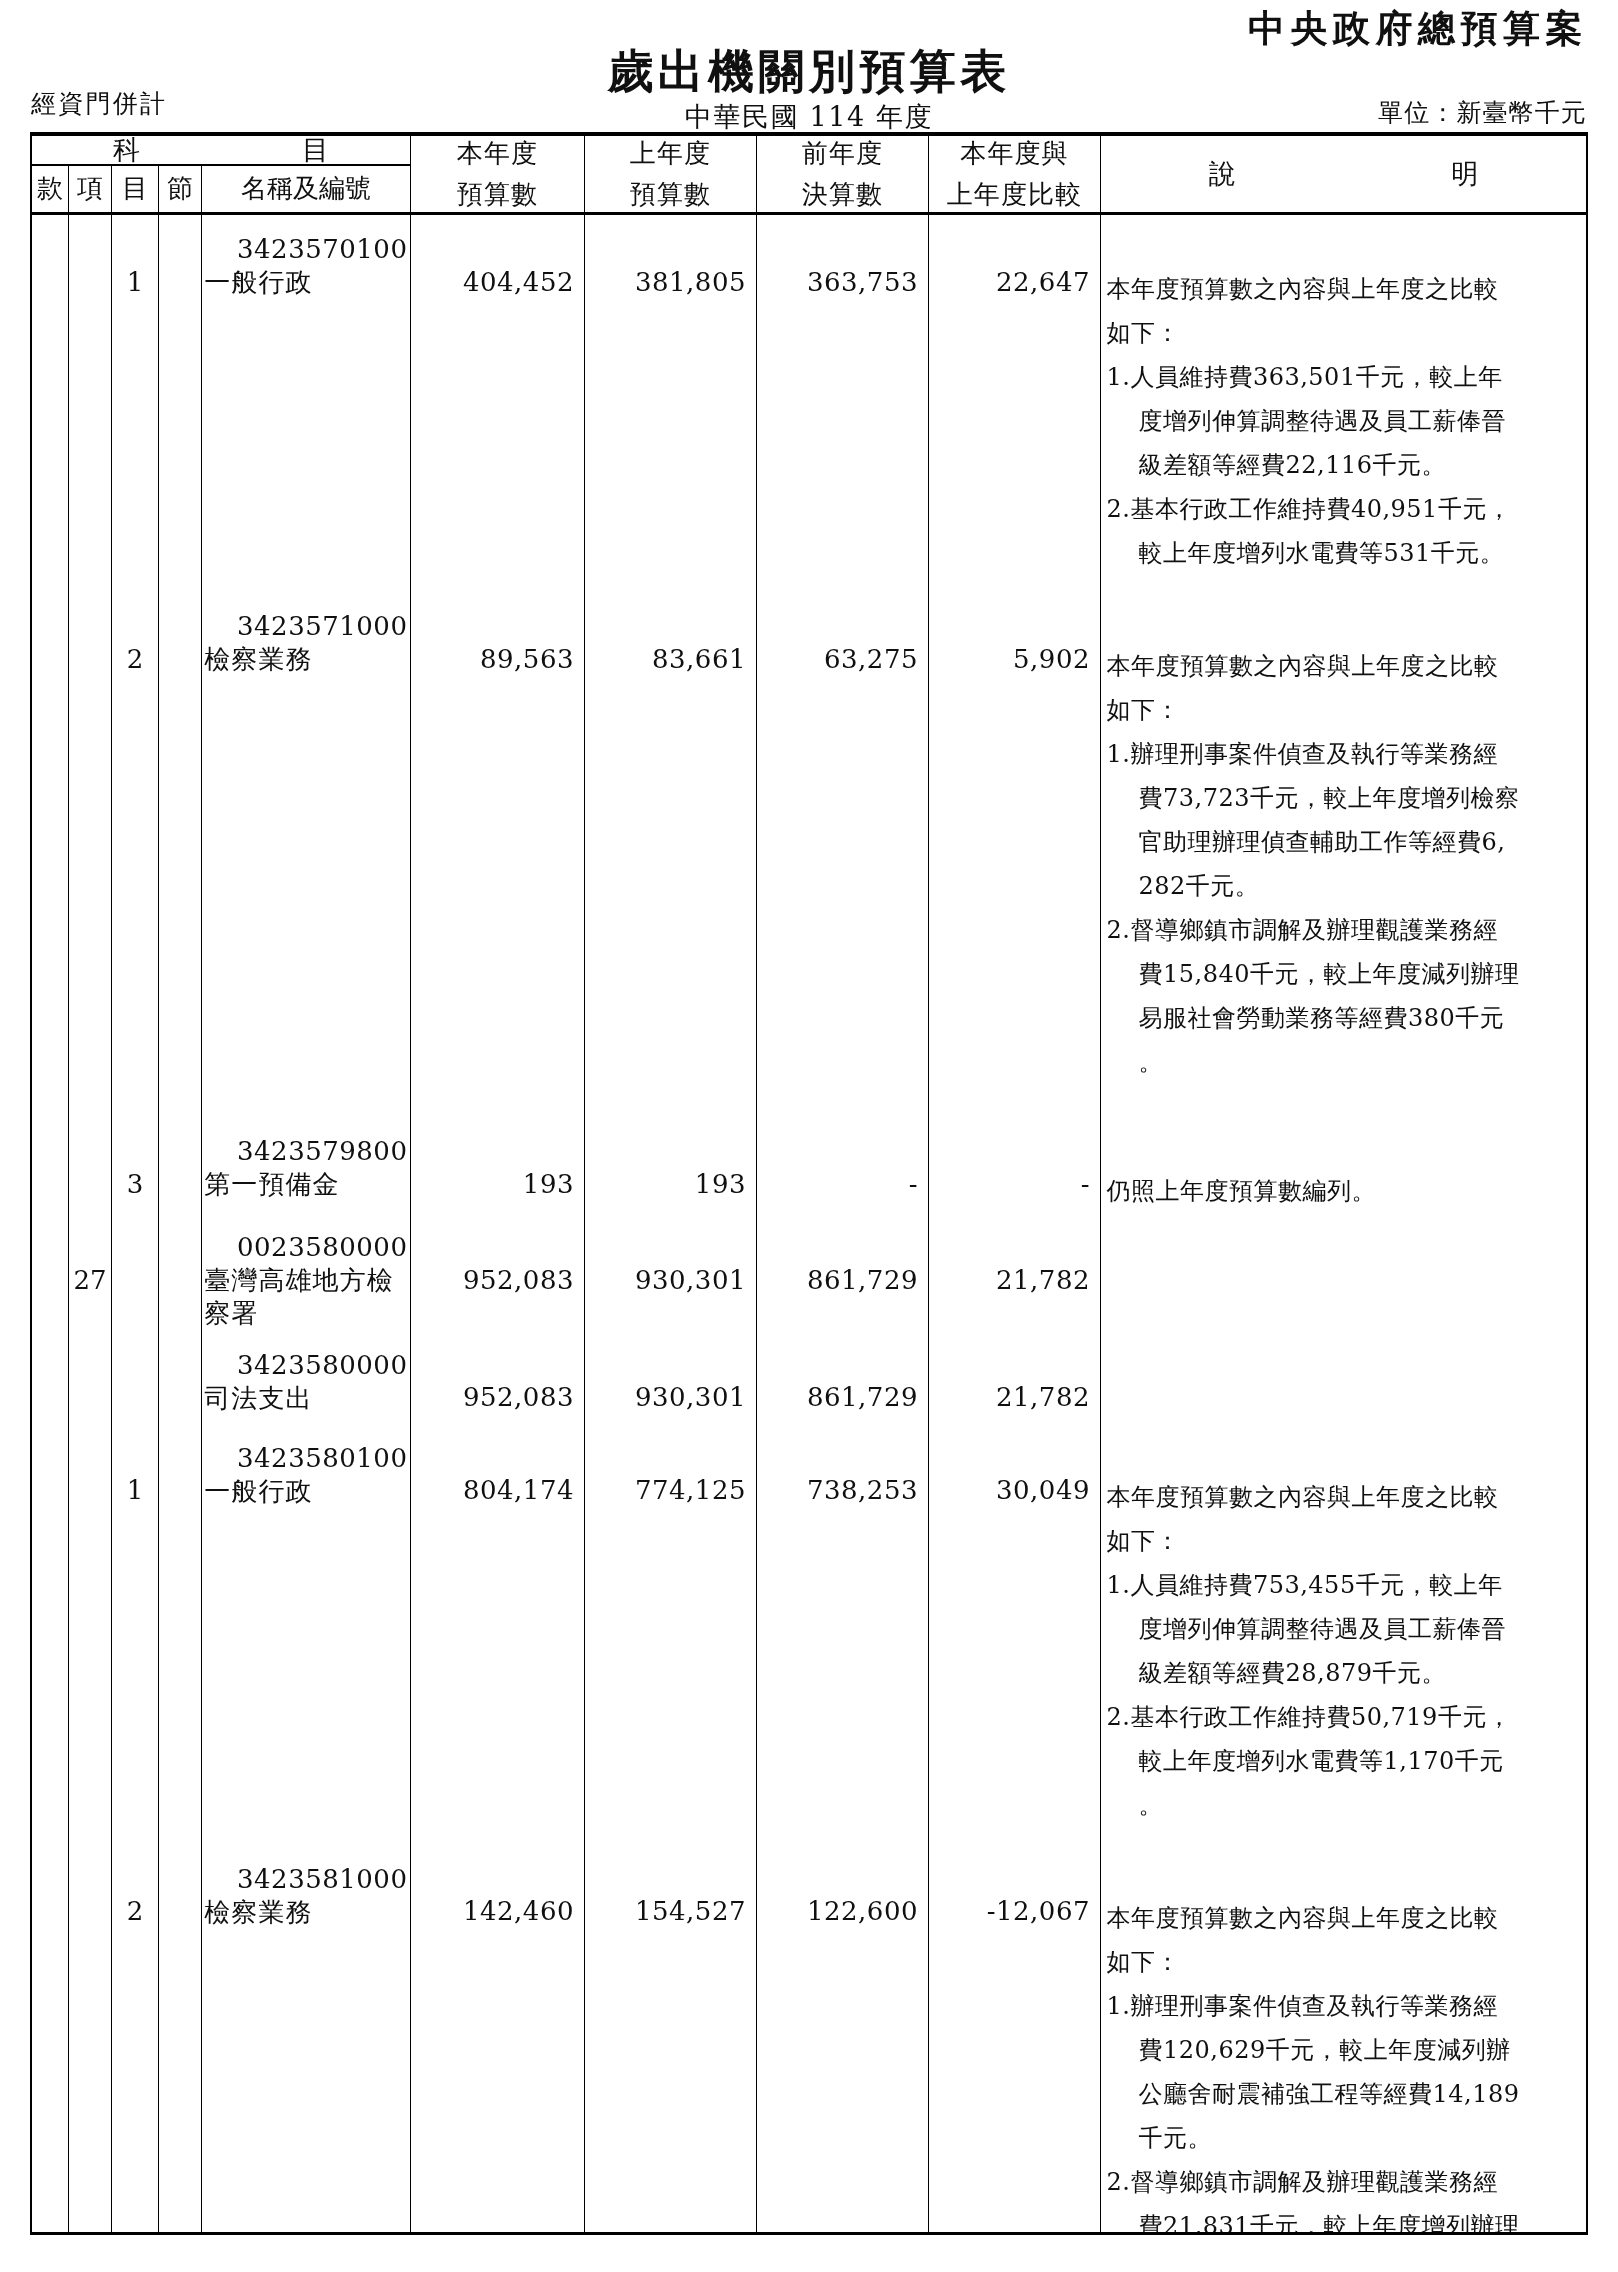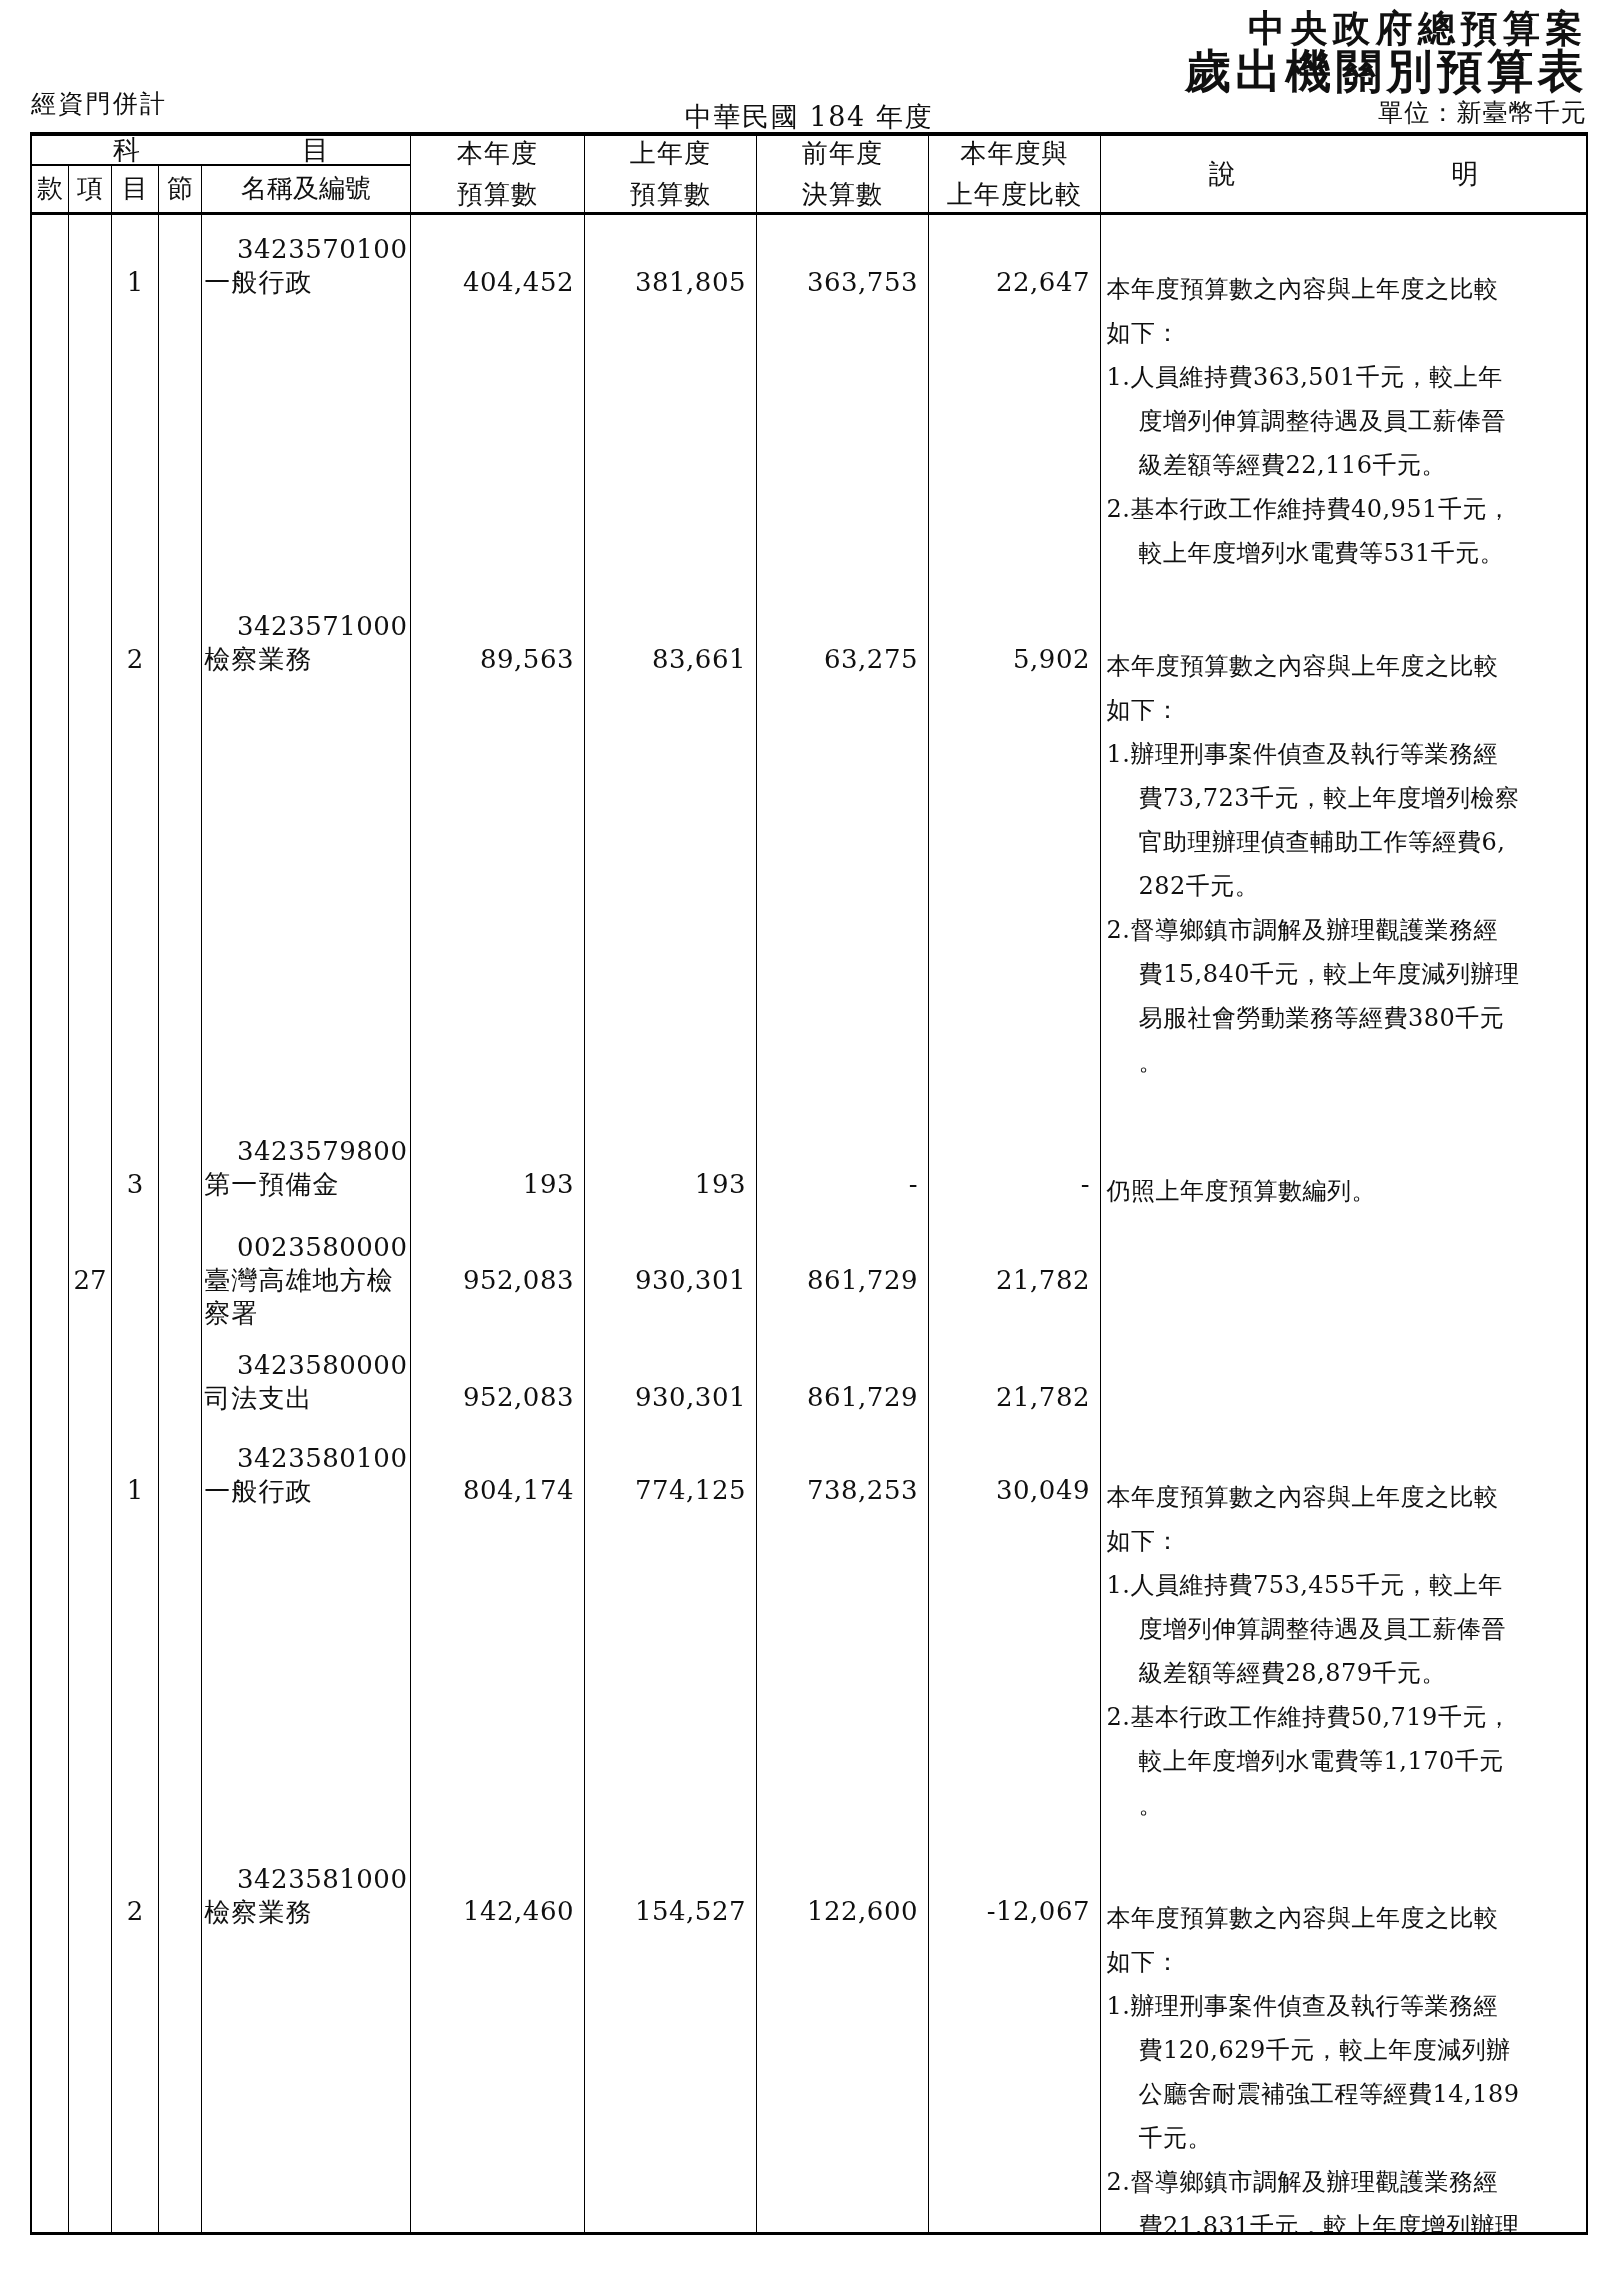--- a/index.html
+++ b/index.html
@@ -7,21 +7,21 @@
     --ink:#101010;
   }
   html,body{margin:0;padding:0;}
   body{
     width:1619px;height:2273px;background:#ffffff;color:var(--ink);
     font-family:"DejaVu Serif","Liberation Serif",serif;
     -webkit-font-smoothing:none;
   }
   .page{box-sizing:border-box;width:1619px;height:2273px;padding:0 31px 0 30px;position:relative;}
   .title1{text-align:right;font-size:37px;font-weight:bold;letter-spacing:5.5px;padding-top:7.7px;line-height:1.1;}
-  .title2{text-align:right;font-size:46px;font-weight:bold;letter-spacing:4.4px;line-height:1.02;}
+  .title2{text-align:center;font-size:46px;font-weight:bold;letter-spacing:4.4px;line-height:1.02;}
   .meta{position:relative;height:36px;margin-top:1.1px;}
   .meta-left{position:absolute;left:1.1px;bottom:12px;font-size:25px;letter-spacing:2.2px;}
   .meta-right{position:absolute;right:1.1px;bottom:3.3px;font-size:25px;letter-spacing:1.1px;}
   .subtitle{text-align:center;font-size:27px;letter-spacing:1.6px;padding-top:2.2px;}
 
   .btable{border:2.2px solid #000;border-top-width:4.9px;border-bottom-width:3.8px;background:#fff;}
 
   .thead{display:grid;grid-template-columns:var(--cols);grid-template-rows:29.5px 46px;border-bottom:3.8px solid #000;}
   .thead > div{box-sizing:border-box;}
   .hA{grid-column:1/6;grid-row:1;display:flex;justify-content:space-around;align-items:center;
@@ -51,21 +51,21 @@
 </head>
 <body>
 
 <div class="page">
 
   <div class="title1">中央政府總預算案</div>
   <div class="title2">歲出機關別預算表</div>
 
   <div class="meta">
     <div class="meta-left">經資門併計</div>
-    <div class="subtitle">中華民國 184 年度</div>
+    <div class="subtitle">中華民國 114 年度</div>
     <div class="meta-right">單位：新臺幣千元</div>
   </div>
 
   <div class="btable">
 
     <div class="thead">
       <div class="hA">
         <span>科</span>
         <span>目</span>
       </div>

